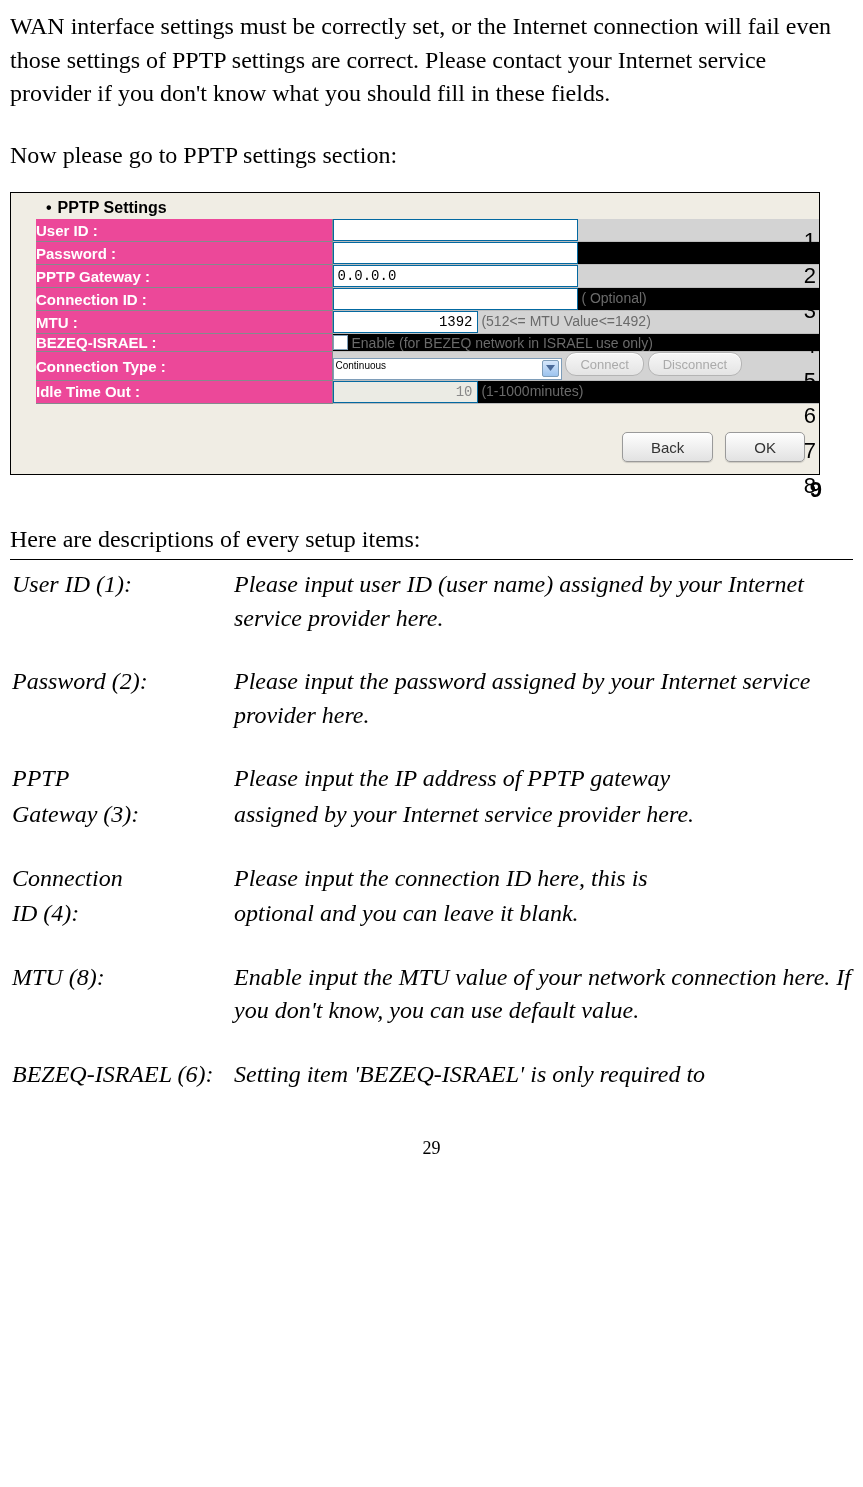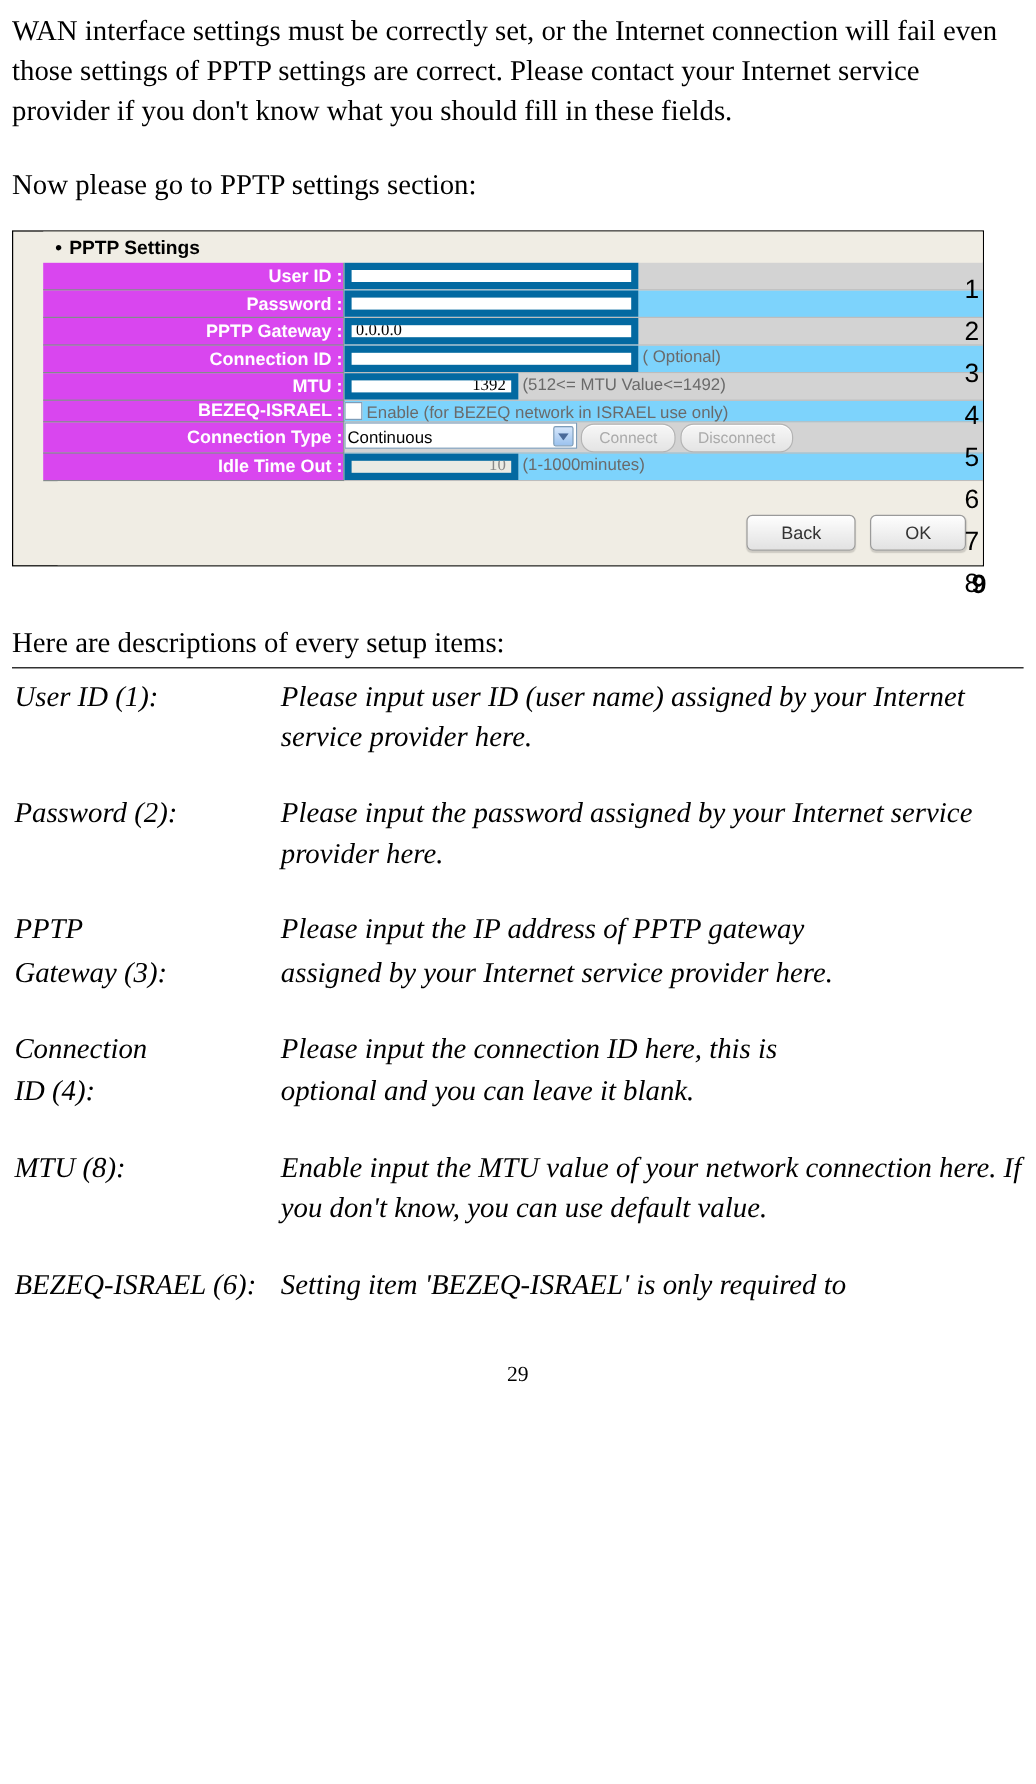--- a/index.html
+++ b/index.html
@@ -25,63 +25,63 @@
       padding: 6px 10px 2px 10px;
       font-family: Arial, sans-serif;
       font-size: 16px;
       font-weight: bold;
       color: #000;
     }
     .section-header .bullet { margin-right: 6px; }
     .config-table { width: 100%; border-collapse: collapse; }
     .config-table td { padding: 0; }
     .label-cell {
-      background: #d946ef;
+      background: #ec4899;
       color: #fff;
-      text-align: right;
-      width: 250px;
+      text-align: left;
+      width: 296px;
       font-family: Arial, sans-serif;
       font-size: 15px;
       font-weight: bold;
       padding: 7px 10px;
       border-bottom: 1px solid #848a8d;
       border-right: 1px solid #848a8d;
     }
     .value-cell {
       background: #d3d3d3;
       padding: 5px 8px;
       font-family: Arial, sans-serif;
       font-size: 14px;
       color: #6a6a6a;
       border-bottom: 1px solid #bdbdbd;
     }
-    .value-cell.alt { background: #7dd3fc; margin-left: 16px; }
+    .value-cell.alt { background: #000000; margin-left: 16px; }
     .text-input {
-      font-family: Liberation Serif, serif;
+      font-family: Liberation Mono, monospace;
       font-size: 14px;
       padding: 2px 4px;
-      border: 6px solid #0369a1;
+      border: 1px solid #0369a1;
       background: #fff;
       color: #000;
       height: 22px;
     }
     .text-input.disabled { background: #ebebe4; color: #888; }
     .w-mid { width: 245px; }
     .w-small { width: 145px; text-align: right; }
     .select-box {
       font-family: Arial, sans-serif;
-      font-size: 14px;
+      font-size: 10px;
       border: 1px solid #7e9db9;
       background: #fff;
       color: #000;
       height: 22px;
-      width: 194px;
+      width: 229px;
       padding: 1px 2px;
       display: inline-flex;
-      align-items: flex-end;
+      align-items: flex-start;
       justify-content: space-between;
     }
     .select-arrow {
       width: 17px; height: 17px;
       background: linear-gradient(#d6e7fb,#9cc3ee);
       border: 1px solid #7e9db9;
       border-radius: 2px;
       display: inline-flex; align-items: center; justify-content: center;
     }
     .select-arrow svg { display:block; }

